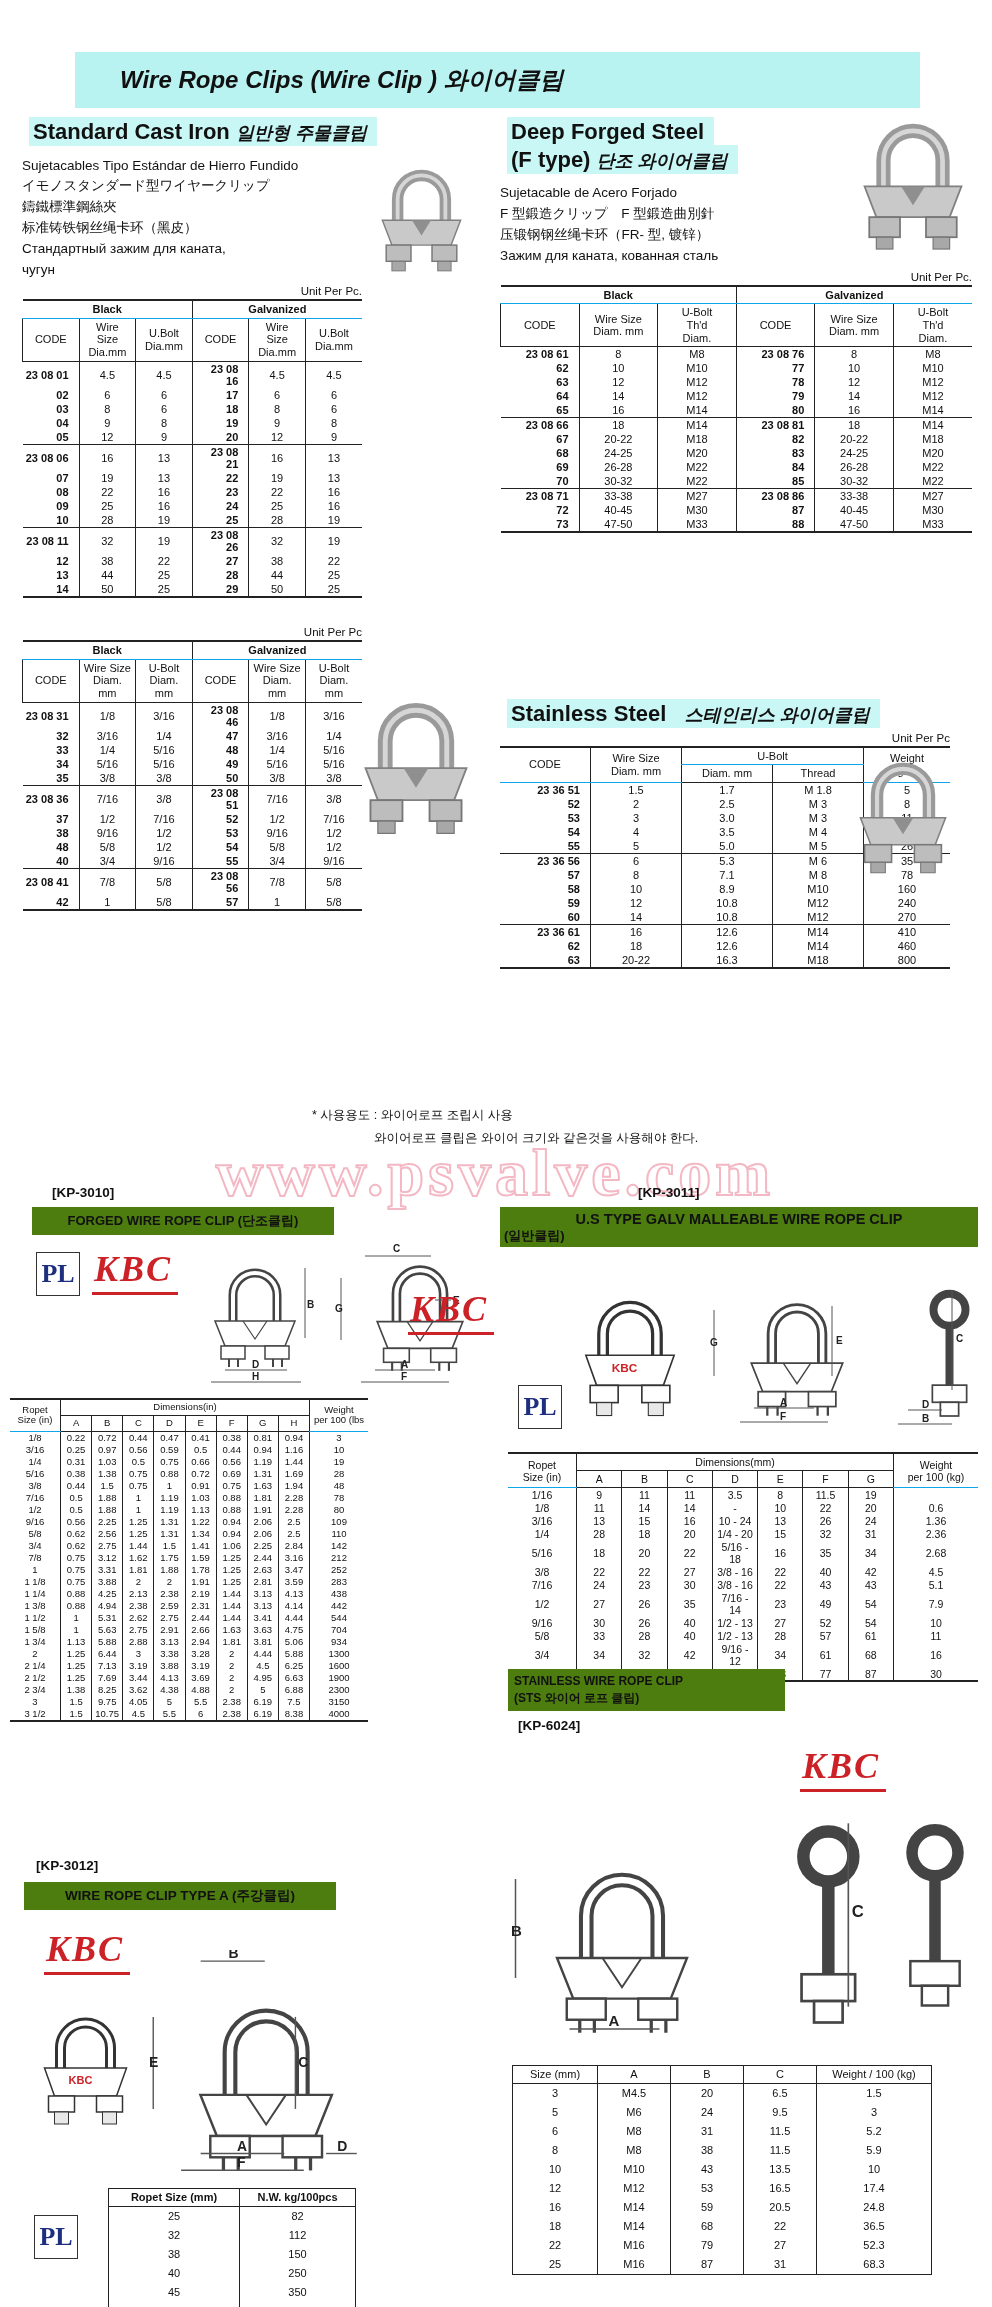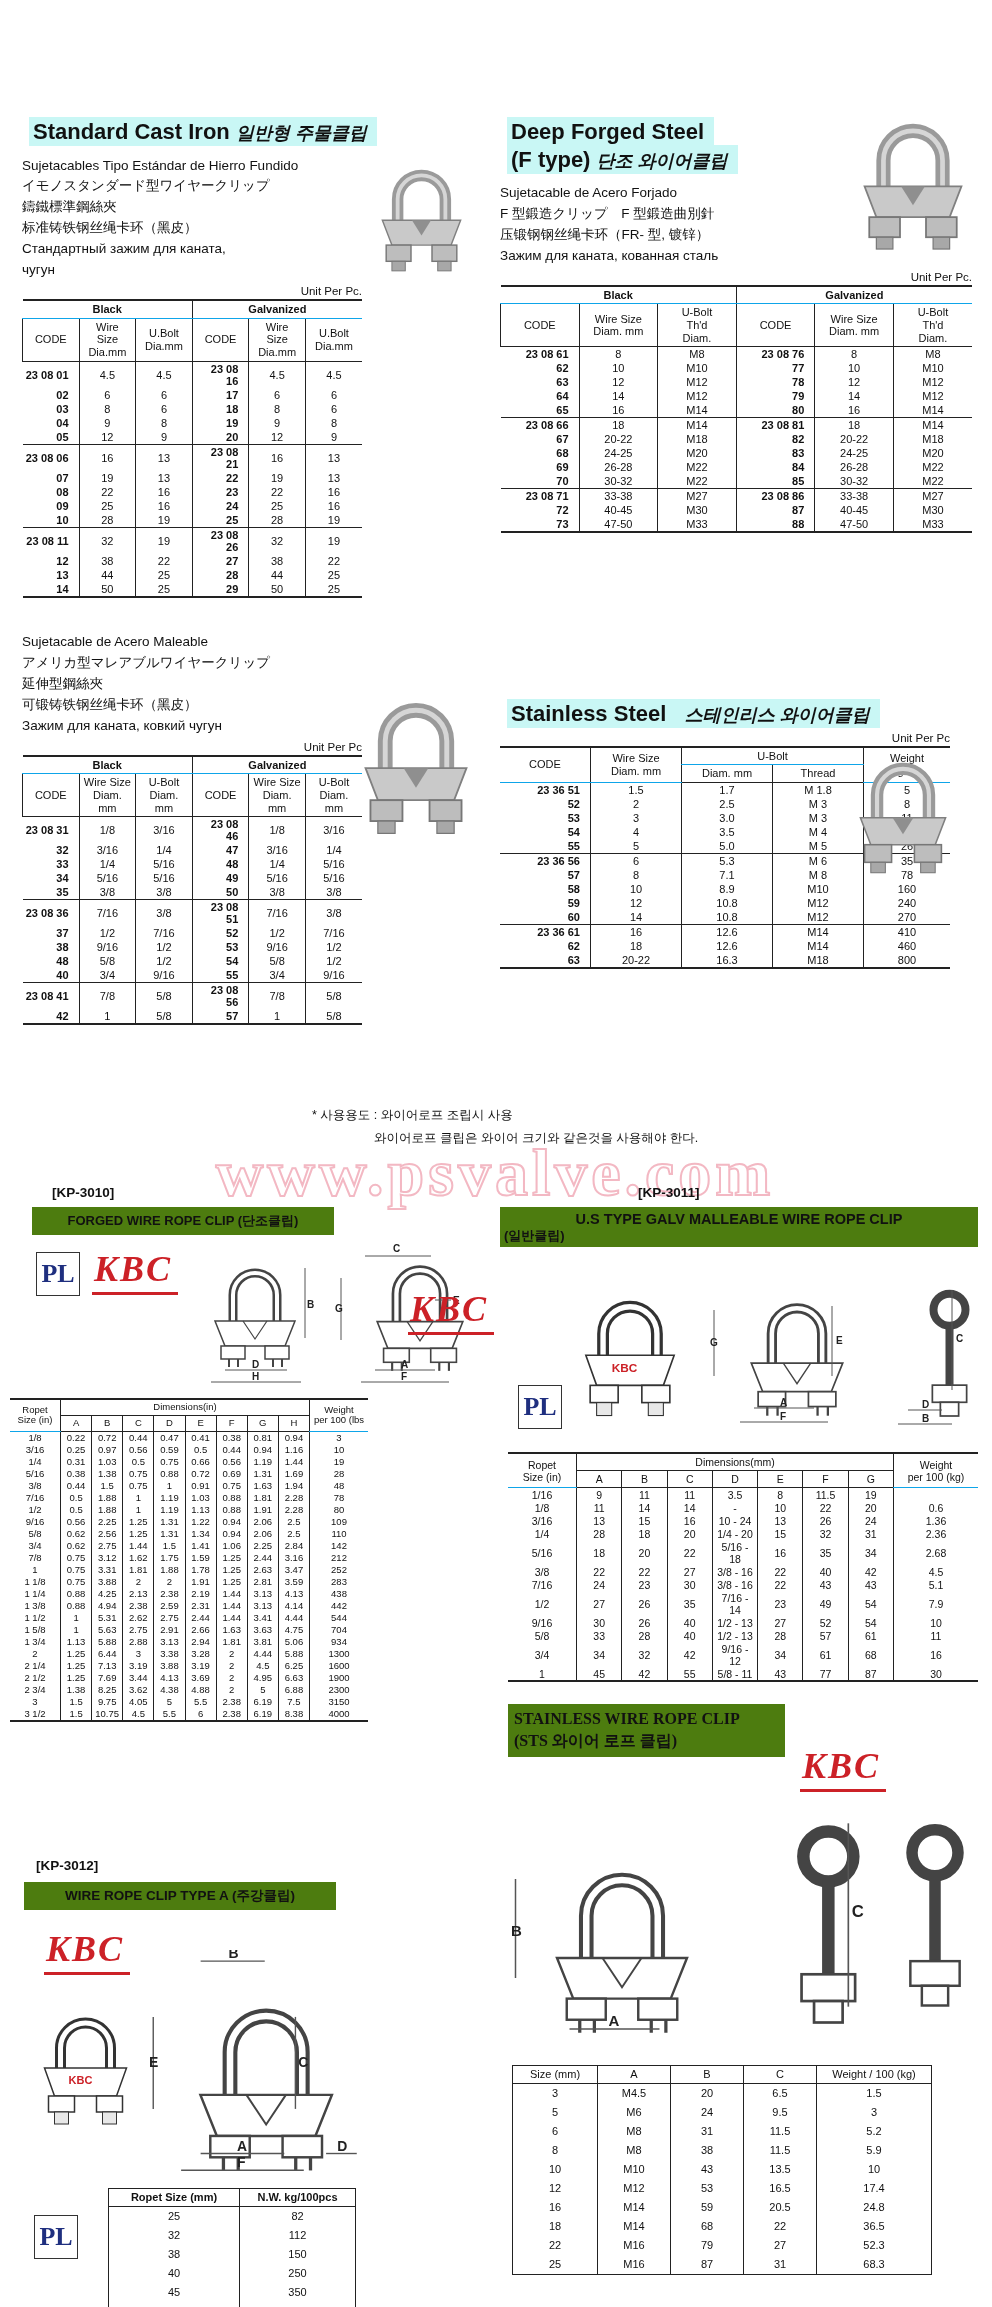--- a/index.html
+++ b/index.html
@@ -93,20 +93,23 @@
         <path d="M30,88 V48 a25,25 0 0 1 50,0 V88" fill="none" stroke="#fff" stroke-width="5"></path>
         <polygon points="14,68 96,68 86,96 24,96" fill="#fff" stroke="#333" stroke-width="1.5"></polygon>
         <rect x="18" y="96" width="26" height="16" fill="#fff" stroke="#333" stroke-width="1.5"></rect>
         <rect x="66" y="96" width="26" height="16" fill="#fff" stroke="#333" stroke-width="1.5"></rect>
         <rect x="24" y="112" width="14" height="12" fill="#e8e8e8" stroke="#333"></rect>
         <rect x="72" y="112" width="14" height="12" fill="#e8e8e8" stroke="#333"></rect>
       </symbol>
     </defs>
   </svg>
 
+  <div class="abs top-banner">
+    <span>Wire Rope Clips  (Wire Clip ) 와이어클립</span>
+  </div>
 
   <div class="abs" style="left:22px;top:118px;width:462px;">
     <div class="sec-title"><span class="h-hl"><span>Standard Cast Iron</span>
       <span class="kr-sub">일반형 주물클립</span></span></div>
     <div class="desc" style="width:330px;">
       <div>Sujetacables Tipo Estándar de Hierro Fundido</div>
       <div>イモノスタンダード型ワイヤークリップ</div>
       <div>鑄鐵標準鋼絲夾</div>
       <div>标准铸铁钢丝绳卡环（黑皮）</div>
       <div>Стандартный зажим для каната,</div>
@@ -392,27 +395,20 @@
             <td>M33</td>
             <td>88</td>
             <td>47-50</td>
             <td>M33</td>
           </tr>
         </tbody>
     </table>
   </div>
 
   <div class="abs" style="left:22px;top:622px;width:462px;">
-    <div class="desc" style="width:310px;">
-      <div>Sujetacable de Acero Maleable</div>
-      <div>アメリカ型マレアブルワイヤークリップ</div>
-      <div>延伸型鋼絲夾</div>
-      <div>可锻铸铁钢丝绳卡环（黑皮）</div>
-      <div>Зажим для каната, ковкий чугун</div>
-    </div>
     <svg class="abs" style="right:-2px;top:60px;" width="140" height="160">
         <use href="#photoclip"></use>
       </svg>
     <div class="unit" style="width:340px;">Unit Per Pc</div>
     <table class="cat t6" style="width:340px;">
       <thead>
         <tr>
             <th colspan="3" style="font-weight:bold">Black</th>
             <th colspan="3" style="font-weight:bold">Galvanized</th>
           </tr>
@@ -1180,21 +1176,21 @@
           <td>43</td>
           <td>77</td>
           <td>87</td>
           <td>30</td>
         </tr>
       </tbody>
   </table>
   <style></style>
 
   <div class="abs kp-tag" style="left:518px;top:1718px;">[KP-6024]</div>
-  <div class="abs gbanner" style="left:508px;top:1704px;width:265px;padding:4px 6px;font-size:16px;line-height:1.4;font-family:Liberation Serif, serif;">
+  <div class="abs gbanner" style="left:508px;top:1669px;width:265px;padding:4px 6px;font-size:12px;line-height:1.4;">
     <div>STAINLESS WIRE ROPE CLIP</div>
     <div>(STS 와이어 로프 클립)</div>
   </div>
   <div class="abs kbc" style="left:800px;top:1745px;">KBC</div>
 
   <svg class="abs" style="left:510px;top:1810px;" width="200" height="240" viewBox="0 0 130 160">
     <use href="#techclip" x="8" y="10"></use>
     <line class="dim" x1="2" y1="46" x2="2" y2="112"></line>
       <text x="-1" y="84">B</text>
     <line class="dim" x1="38" y1="146" x2="98" y2="146"></line>

